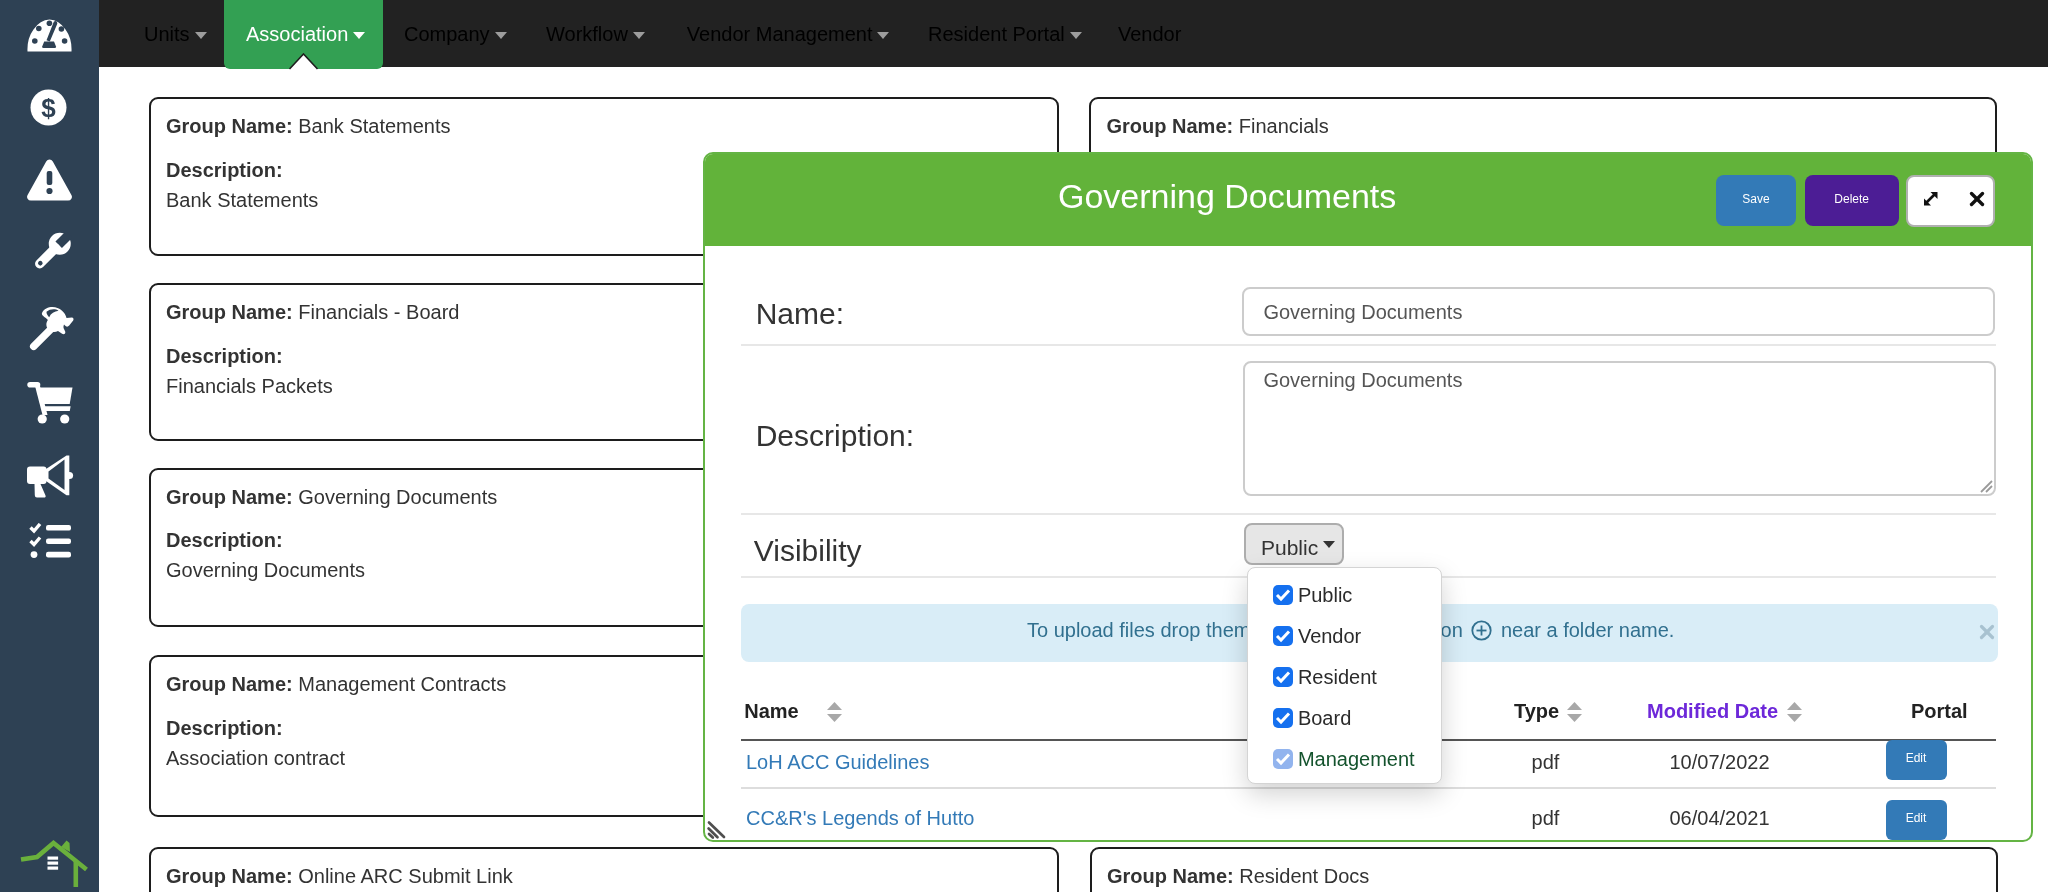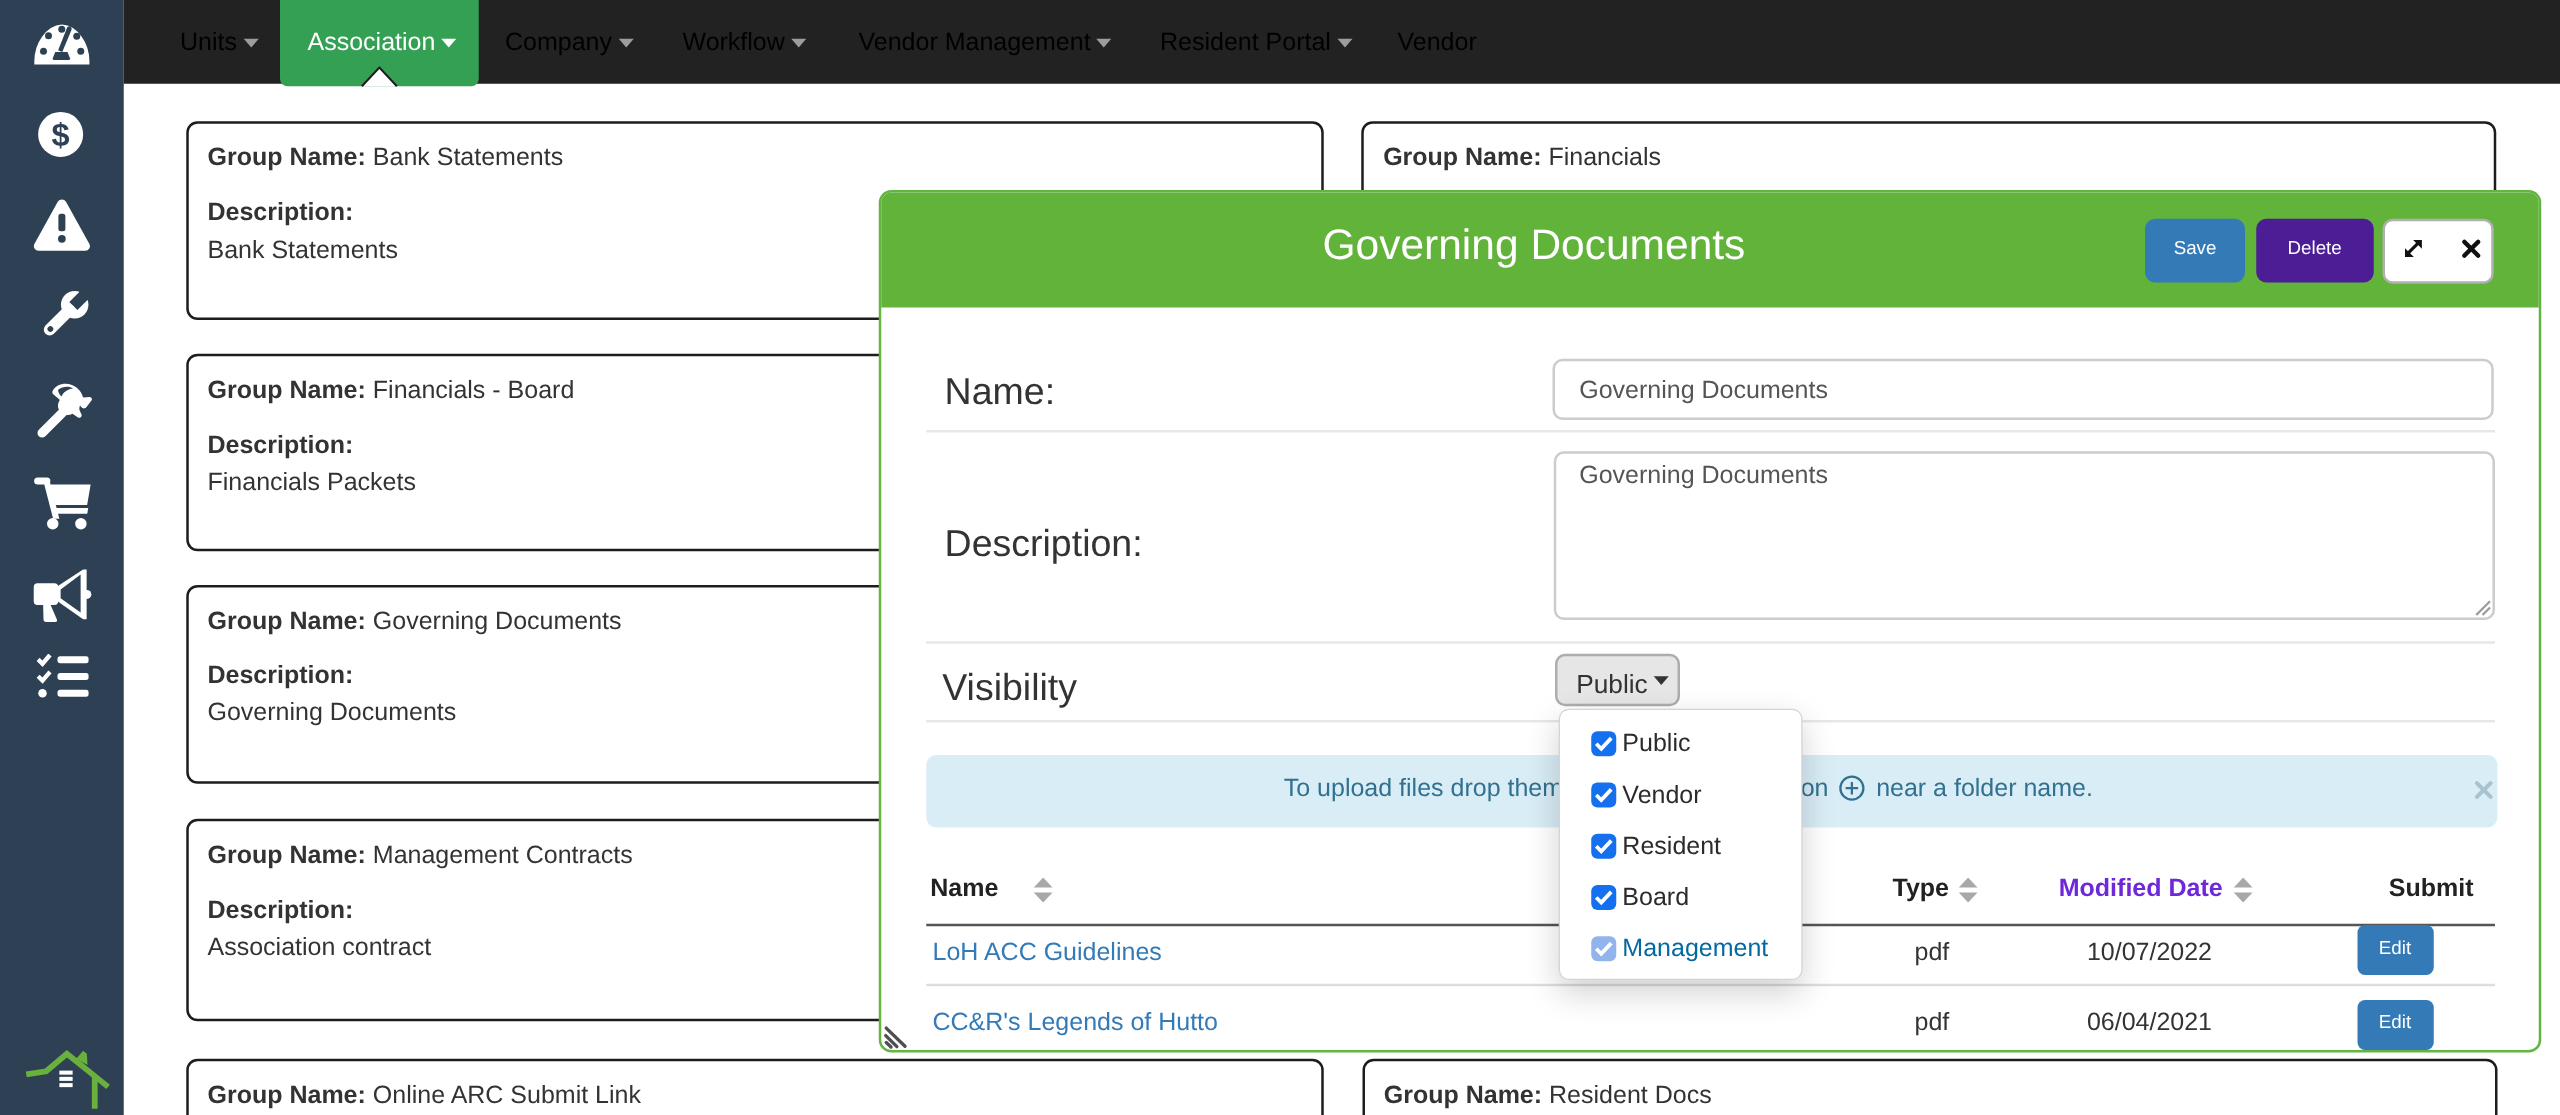--- a/index.html
+++ b/index.html
@@ -4,21 +4,21 @@
 html,body{width:2048px;height:892px;overflow:hidden;background:#fff}
 body{font-family:"Liberation Sans",sans-serif;position:relative}
 .abs{position:absolute;white-space:pre;line-height:1}
 .t20{font-size:20px}.t23{font-size:30px}.t34{font-size:34px}
 .b{font-weight:bold}
 .card{position:absolute;background:#fff;border:2px solid #1d1d1d;border-radius:9px}
 .caret{display:inline-block;width:0;height:0;border-left:6px solid transparent;border-right:6px solid transparent;border-top:7px solid #9d9d9d;margin-left:5px;vertical-align:2px}
 .caret.w{border-top-color:#fff}
 .navtxt{position:absolute;top:23.7px;font-size:20px;color:#000000;white-space:pre;line-height:1}
 .hr{position:absolute;height:2px;background:#e7e7e7}
-.btn{position:absolute;display:flex;align-items:center;justify-content:center;color:#fff;font-size:15px;border-radius:8px;padding-bottom:4px}
+.btn{position:absolute;display:flex;align-items:center;justify-content:center;color:#fff;font-size:12px;border-radius:8px;padding-bottom:4px}
 .cbx{position:absolute;width:20px;height:20px;border-radius:5px;background:#1570ef}
 .cbx svg{position:absolute;left:2px;top:3px}
 .ddi{position:absolute;font-size:20px;color:#2b2b2b;white-space:pre;line-height:1}
 </style></head>
 <body>
 
 <div class="abs" style="left:0;top:0;width:99px;height:892px;background:#2e4154"></div>
 <svg class="abs" style="left:27px;top:15px" width="45" height="37" viewBox="0 0 45 37">
  <path fill="#fff" d="M0.5 36.5 q-0.6-13 6-22 Q13 5 22.5 4.5 q9.5 0.5 16 10 q6.6 9 6 22 z"></path>
  <g fill="#2e4154">
@@ -187,21 +187,21 @@
 <svg class="abs" style="left:1979px;top:624px" width="16" height="16" viewBox="0 0 16 16">
     <g stroke="#a8c2d0" stroke-width="3.2" stroke-linecap="round">
       <line x1="2.5" y1="2.5" x2="13.5" y2="13.5"></line>
       <line x1="13.5" y1="2.5" x2="2.5" y2="13.5"></line>
     </g>
   </svg>
 
 <span class="abs t20 b" style="left:744.2px;top:701.3px;color:#222">Name</span>
 <span class="abs t20 b" style="left:1514px;top:701.3px;color:#222">Type</span>
 <span class="abs t20 b" style="left:1647px;top:701.3px;color:#6d28d9">Modified Date</span>
-<span class="abs t20 b" style="left:1911px;top:701.3px;color:#222">Submit</span>
+<span class="abs t20 b" style="left:1911px;top:701.3px;color:#222">Portal</span>
 <div class="hr" style="left:741px;top:738.5px;width:1254.5px;background:#555"></div>
 <span class="abs t20" style="left:746px;top:752.1px;color:#337ab7">LoH ACC Guidelines</span>
 <span class="abs t20" style="left:1531.6px;top:752.1px;color:#333">pdf</span>
 <span class="abs t20" style="left:1669.5px;top:752.1px;color:#333">10/07/2022</span>
 <div class="btn" style="left:1885.5px;top:739.8px;width:61px;height:40.6px;background:#337ab7;border-radius:6px">Edit</div>
 <div class="hr" style="left:741px;top:787px;width:1254.5px;background:#ddd;height:1.5px"></div>
 <span class="abs t20" style="left:746px;top:808.1px;color:#337ab7">CC&amp;R's Legends of Hutto</span>
 <span class="abs t20" style="left:1531.6px;top:808.1px;color:#333">pdf</span>
 <span class="abs t20" style="left:1669.5px;top:808.1px;color:#333">06/04/2021</span>
 <div class="btn" style="left:1885.5px;top:799.7px;width:61px;height:40.6px;background:#337ab7;border-radius:6px">Edit</div>
@@ -255,13 +255,13 @@
     <svg width="16" height="14" viewBox="0 0 16 14">
       <polyline points="2,7 6,11 14,2.5" fill="none" stroke="#fff" stroke-width="3"></polyline>
     </svg>
   </div>
 <span class="ddi" style="left:1297.9px;top:708.4px">Board</span>
 <div class="cbx" style="left:1272.9px;top:749px;background:#92b4ee">
     <svg width="16" height="14" viewBox="0 0 16 14">
       <polyline points="2,7 6,11 14,2.5" fill="none" stroke="#fff" stroke-width="3"></polyline>
     </svg>
   </div>
-<span class="ddi" style="left:1297.9px;top:749.4px;color:#0369a1">Management</span>
+<span class="ddi" style="left:1297.9px;top:749.4px;color:#14532d">Management</span>
 
 </body></html>

